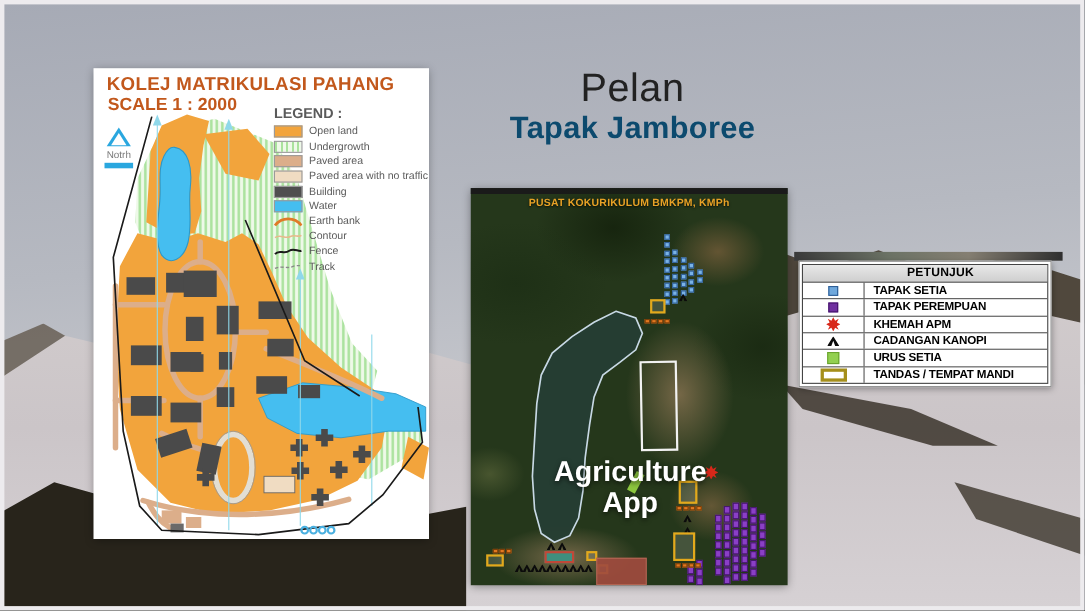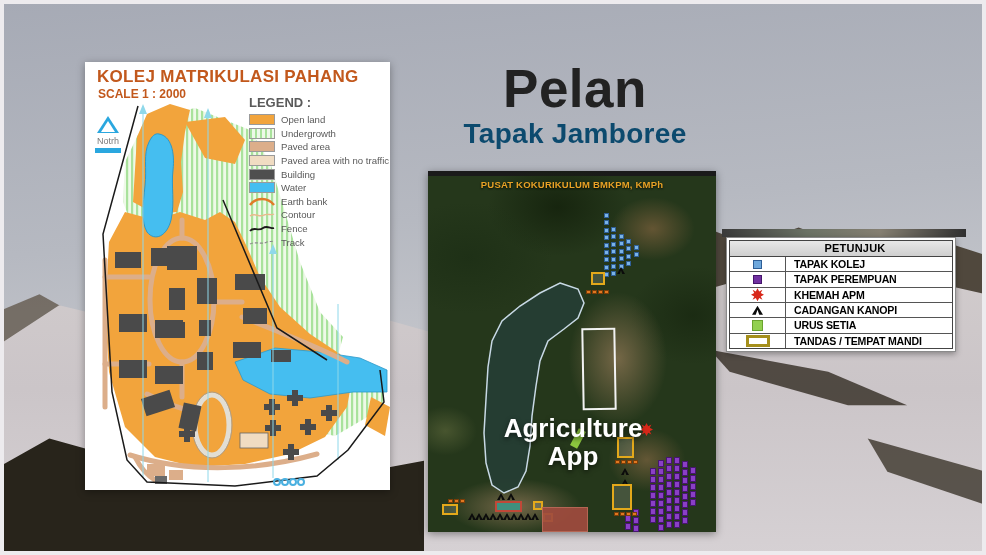--- a/index.html
+++ b/index.html
@@ -19,40 +19,40 @@
   .rock-left{background:#574b3d;opacity:.7;
     clip-path:polygon(0 56%,4% 53%,8% 57%,5% 61%,0 62%);}
   .forest-left{background:#28241b;
     clip-path:polygon(0 84%,5% 79%,11% 82%,17% 79%,23% 83%,30% 81%,37% 85%,43% 83%,43% 100%,0 100%);}
   .frame{position:absolute;inset:0;border:4px solid #edebee;z-index:60;pointer-events:none;}
 
   
   .map-card{position:absolute;left:85px;top:62px;width:305px;height:428px;background:#fff;
             box-shadow:0 2px 8px rgba(0,0,0,.35);z-index:10;}
   .map-title{position:absolute;left:12px;top:5px;font-size:17px;font-weight:bold;color:#c2581c;letter-spacing:.3px;white-space:nowrap;}
-  .map-scale{position:absolute;left:13px;top:25px;font-size:12px;font-weight:bold;color:#c2581c;}
+  .map-scale{position:absolute;left:13px;top:25px;font-size:16px;font-weight:bold;color:#c2581c;}
   .campus-svg{position:absolute;left:0;top:0;}
   .north{position:absolute;left:8px;top:54px;width:30px;text-align:center;}
   .north-tri{width:0;height:0;margin:0 auto;border-left:11px solid transparent;border-right:11px solid transparent;
              border-bottom:17px solid #2aa7df;position:relative;}
   .north-tri::after{content:"";position:absolute;left:-7px;top:5px;border-left:7px solid transparent;
              border-right:7px solid transparent;border-bottom:11px solid #fff;}
   .north-label{font-size:9px;color:#7a7a7a;margin-top:3px;}
   .north-bar{width:26px;height:5px;background:#2aa7df;margin:2px auto 0;}
   .lmap-legend{position:absolute;left:164px;top:33px;width:138px;}
   .lmap-legend-title{font-size:13px;color:#5a5a5a;margin-bottom:3px;font-weight:bold;}
   .lrow{display:flex;align-items:center;height:13.6px;}
   .lsw{width:26px;height:11px;margin-right:6px;flex:0 0 26px;border:0.5px solid #9a9a9a;}
   .lsw.stripes{background:repeating-linear-gradient(90deg,#a9e29c 0 2px,#eef9e8 2px 5px);}
   .lsw.lineicon{border:none;display:flex;align-items:center;}
   .llabel{font-size:9.6px;color:#5a5a5a;white-space:nowrap;}
 
   
   .titles{position:absolute;left:420px;top:60px;width:310px;text-align:center;z-index:10;}
-  .main-title{font-size:53px;font-weight:700;color:#222;letter-spacing:.5px;line-height:1.1;}
+  .main-title{font-size:36px;font-weight:400;color:#222;letter-spacing:.5px;line-height:1.1;}
   .sub-title{font-size:28px;font-weight:bold;color:#0c4a6e;margin-top:0px;letter-spacing:.3px;}
 
   
   .sat-map{position:absolute;left:428px;top:171px;width:288px;height:361px;z-index:10;
     box-shadow:0 2px 8px rgba(0,0,0,.4);overflow:hidden;
     background-color:#25371b;
     background-image:
       radial-gradient(60px 45px at 78% 16%,rgba(110,90,55,.85),transparent 70%),
       radial-gradient(70px 95px at 66% 52%,rgba(125,108,75,.9),transparent 70%),
       radial-gradient(55px 45px at 76% 80%,rgba(115,95,60,.8),transparent 70%),
@@ -425,21 +425,21 @@
 
   <div class="pet-bar"></div>
   <div class="pet-card">
     <div class="pet-table">
       <div class="pet-header">PETUNJUK</div>
       <div id="petunjuk-rows" style="display:flex;flex-direction:column;flex:1;">
           <div class="pet-row">
             <div class="pet-icon-cell">
               <span class="pi pi-blue"></span>
             </div>
-            <div class="pet-label">TAPAK KOLEJ</div>
+            <div class="pet-label">TAPAK SETIA</div>
           </div>
           <div class="pet-row">
             <div class="pet-icon-cell">
               <span class="pi pi-purple"></span>
             </div>
             <div class="pet-label">TAPAK PEREMPUAN</div>
           </div>
           <div class="pet-row">
             <div class="pet-icon-cell">
               <span class="pi pi-red"></span>

